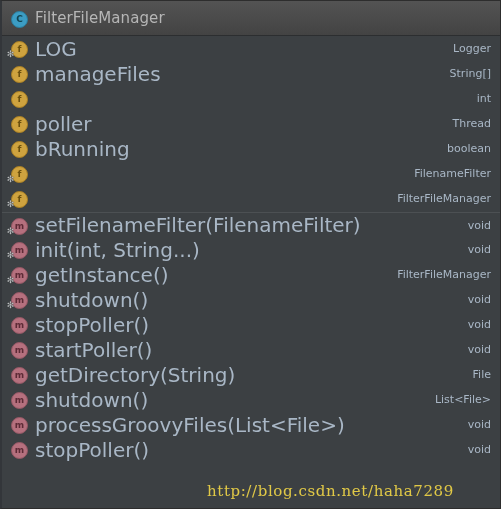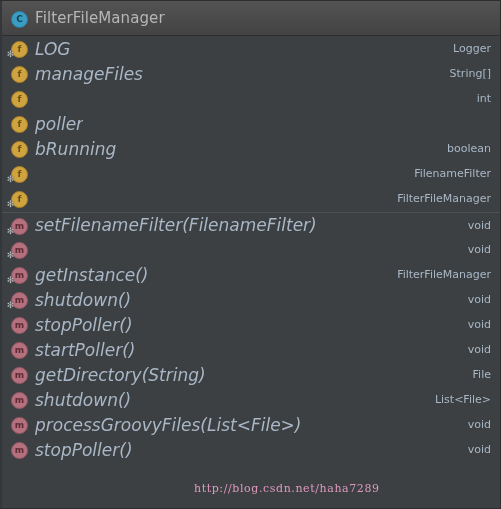--- a/index.html
+++ b/index.html
@@ -47,25 +47,24 @@
     display: flex;
     align-items: center;
     padding: 0 9px 0 8px;
   }
   .row.section-start {
     border-top: 1px solid #4c5053;
     margin-top: 1px;
   }
   .row-name {
     color: #a9b7c6;
-    font-size: 17px;
+    font-size: 20px;
     margin-left: 8px;
     white-space: nowrap;
     overflow: hidden;
-    font-style: italic;
   }
   .row-type {
     margin-left: auto;
     color: #a9b7c6;
     font-size: 11px;
     white-space: nowrap;
     padding-left: 14px;
   }
   
   .icon {
@@ -118,26 +117,26 @@
     text-align: center;
     text-shadow: 0 0 1px #303336;
   }
   .icon .mod::before {
     content: "\273B";
     display: block;
   }
   
   .watermark {
     position: absolute;
-    left: 192px;
+    left: 205px;
     top: 481px;
-    color: #f9a8d4;
+    color: #fde047;
     opacity: 0.85;
     font-family: "DejaVu Serif", "Liberation Serif", serif;
-    font-size: 11px;
+    font-size: 15px;
     letter-spacing: 0.6px;
     white-space: nowrap;
     pointer-events: none;
   }
 </style>
 </head>
 <body>
 
 <div class="popup">
 
@@ -168,20 +167,21 @@
         <span class="icon icon-field">
           <span class="disc">f</span>
         </span>
         <span class="row-type">int</span>
       </div>
       <div class="row">
         <span class="icon icon-field">
           <span class="disc">f</span>
         </span>
         <span class="row-name">poller</span>
+        <span class="row-type">Thread</span>
       </div>
       <div class="row">
         <span class="icon icon-field">
           <span class="disc">f</span>
         </span>
         <span class="row-name">bRunning</span>
         <span class="row-type">boolean</span>
       </div>
       <div class="row">
         <span class="icon icon-field">
@@ -203,20 +203,21 @@
           <span class="mod"></span>
         </span>
         <span class="row-name">setFilenameFilter(FilenameFilter)</span>
         <span class="row-type">void</span>
       </div>
       <div class="row">
         <span class="icon icon-method">
           <span class="disc">m</span>
           <span class="mod"></span>
         </span>
+        <span class="row-name">init(int, String...)</span>
         <span class="row-type">void</span>
       </div>
       <div class="row">
         <span class="icon icon-method">
           <span class="disc">m</span>
           <span class="mod"></span>
         </span>
         <span class="row-name">getInstance()</span>
         <span class="row-type">FilterFileManager</span>
       </div>

